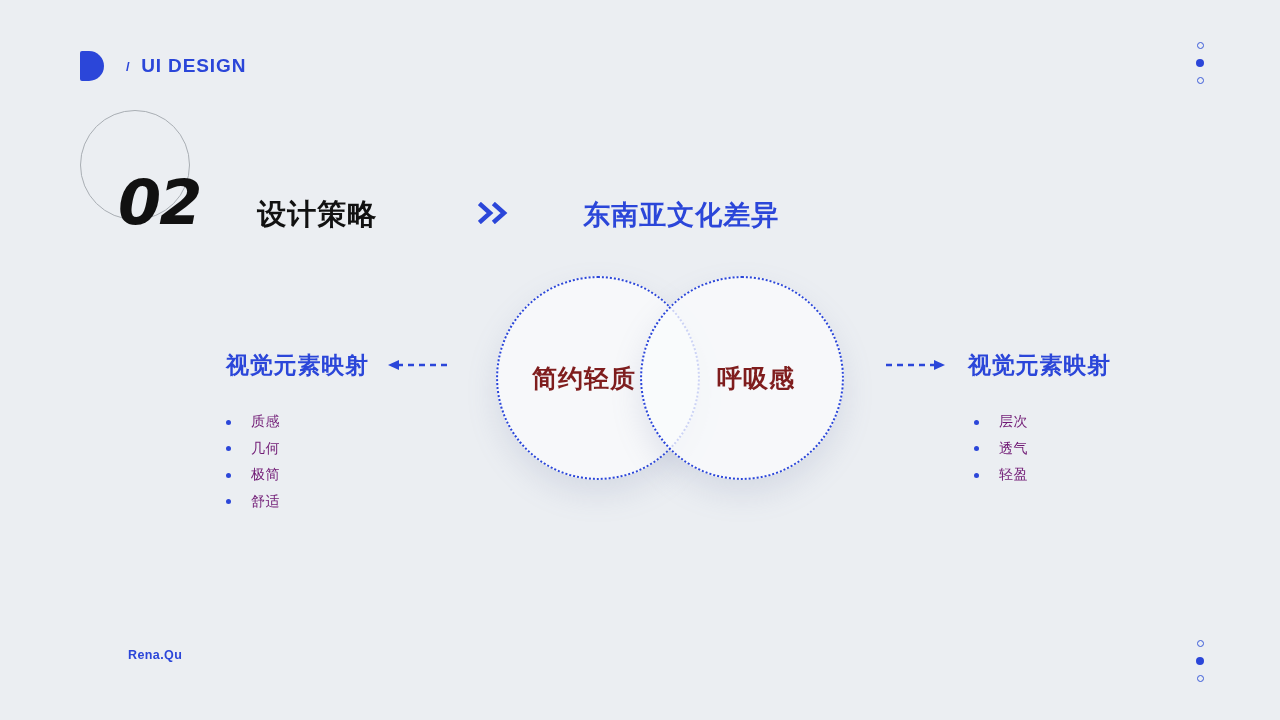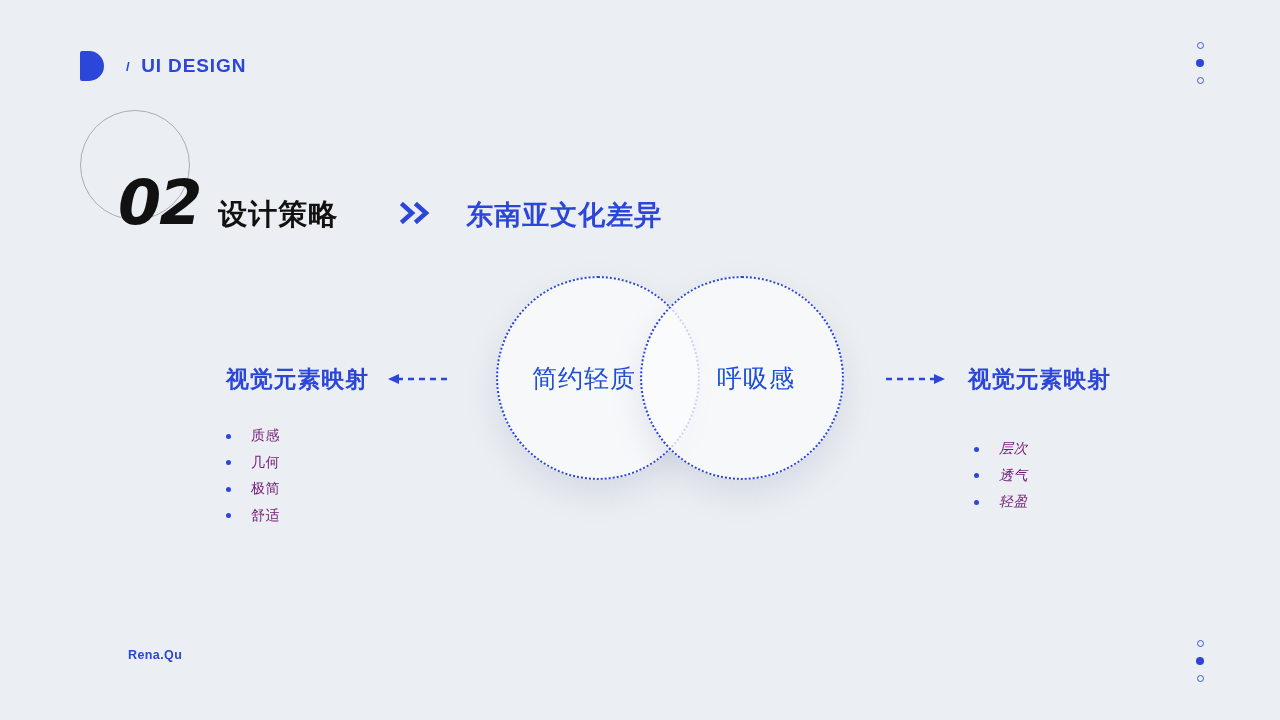--- a/index.html
+++ b/index.html
@@ -99,20 +99,21 @@
     border-radius: 50%;
     box-sizing: border-box;
   }
   .title-row {
     position: absolute;
     left: 38px;
     top: 62px;
     display: flex;
     align-items: baseline;
     white-space: nowrap;
+    gap: 39px;
   }
   .title-num {
     font-family: "DejaVu Sans", sans-serif;
     font-size: 62px;
     font-weight: bold;
     font-style: italic;
     color: #111111;
     letter-spacing: -2px;
     line-height: 1;
   }
@@ -161,31 +162,31 @@
     background: rgba(250, 251, 253, 0.78);
     display: flex;
     align-items: center;
     justify-content: center;
     box-shadow: 0 14px 30px rgba(120, 135, 170, 0.18);
   }
   .venn-left  { left: 0px; }
   .venn-right { left: 144px; }
   .venn-label {
     font-size: 25px;
-    font-weight: normal;
-    color: #1d4ed8;
+    font-weight: bold;
+    color: #7f1d1d;
     letter-spacing: 1px;
   }
   .venn-left .venn-label  { transform: translateX(-14px); }
   .venn-right .venn-label { transform: translateX(14px); }
 
   
   .panel {
     position: absolute;
-    top: 362px;
+    top: 348px;
     text-align: right;
   }
   .panel-left  { left: 226px; width: 250px; }
   .panel-right { left: 884px; width: 266px; }
 
   .panel-head {
     display: flex;
     align-items: center;
     height: 34px;
   }
@@ -201,21 +202,21 @@
   .panel-left .arrow-wrap  { margin-left: 18px; }
   .panel-right .arrow-wrap { margin-right: 22px; }
   .arrow-wrap svg { display: block; }
 
   .panel-list {
     list-style: none;
     margin: 0;
     padding: 0;
   }
   .panel-left .panel-list  { margin-top: 27px; padding-left: 0px; }
-  .panel-right .panel-list { margin-top: 40px; padding-left: 90px; font-style: italic; }
+  .panel-right .panel-list { margin-top: 27px; padding-left: 90px; }
   .panel-list li {
     display: flex;
     align-items: center;
     height: 26.5px;
     font-size: 14px;
     color: #2b46d9;
   }
   .bullet {
     width: 5px;
     height: 5px;

